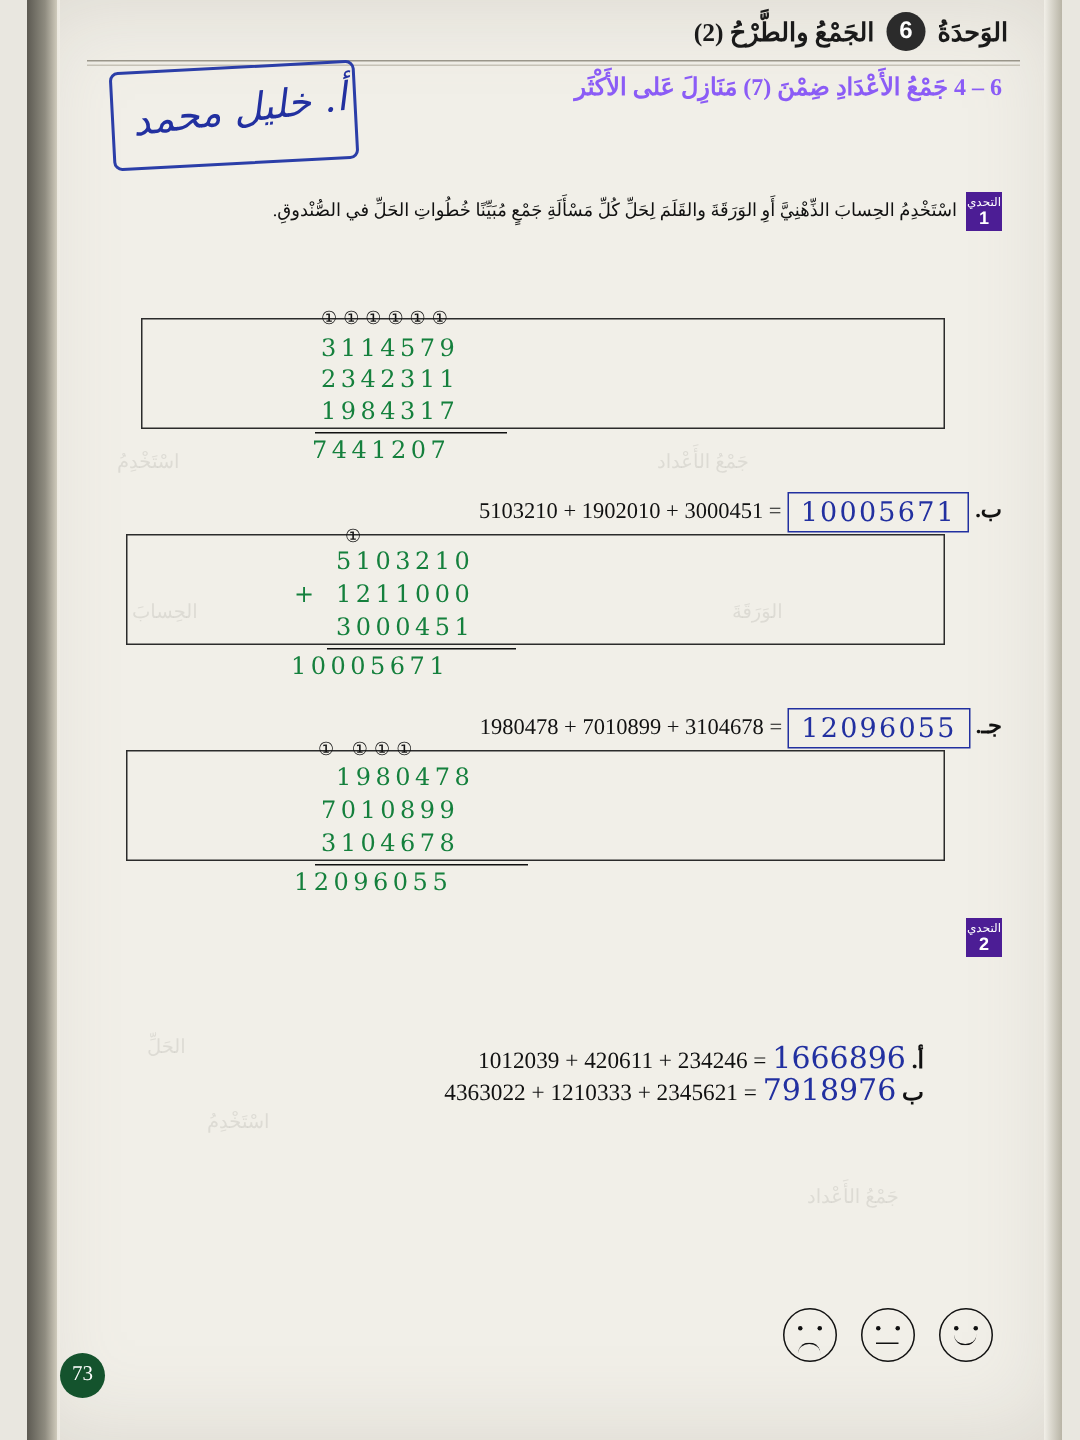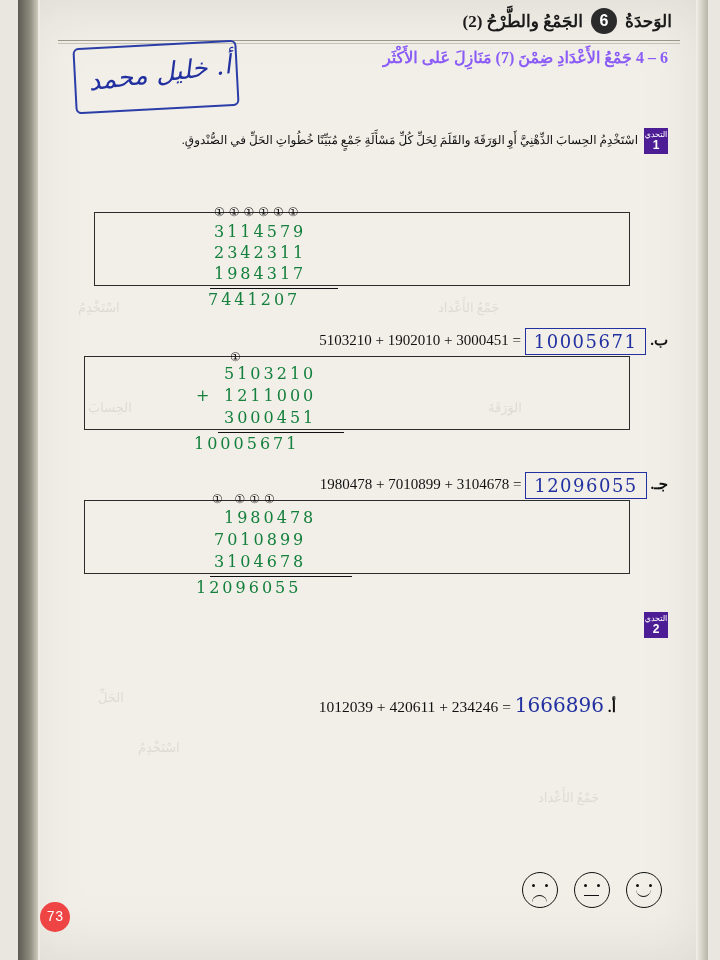--- a/index.html
+++ b/index.html
@@ -286,26 +286,26 @@
     top: 22px;
   }
 
   .page-number {
     position: absolute;
     left: 22px;
     bottom: 28px;
     width: 30px;
     height: 30px;
     border-radius: 50%;
-    background: #ef4444;
+    background: #14532d;
     color: #fff;
     display: flex;
     align-items: center;
     justify-content: center;
-    font-family: Liberation Mono, monospace;
+    font-family: Liberation Serif, serif;
     font-size: 14px;
   }
 </style>
 </head>
 <body>
 
 <div class="page">
   <div class="paper">
     <div class="spine"></div>
     <div class="edge-right"></div>
@@ -384,20 +384,25 @@
       <span>التحدي</span>
       <b>2</b>
     </div>
 
     <div class="p2-line" style="right:92px; top:668px;margin-top:25px;">
       <span class="prob-label">أ.</span>
       <span class="hand-blue-lg">1666896</span>
       <span class="prob-expr">1012039 + 420611 + 234246 =</span>
     </div>
 
+    <div class="p2-line" style="right:92px; top:714px;">
+      <span class="prob-label">ب</span>
+      <span class="hand-blue-lg">7918976</span>
+      <span class="prob-expr">4363022 + 1210333 + 2345621 =</span>
+    </div>
 
 
     <div class="smileys">
       <div class="smiley sad">
         <span class="eye l"></span>
         <span class="eye r"></span>
         <span class="mouth"></span>
       </div>
       <div class="smiley flat">
         <span class="eye l"></span>

